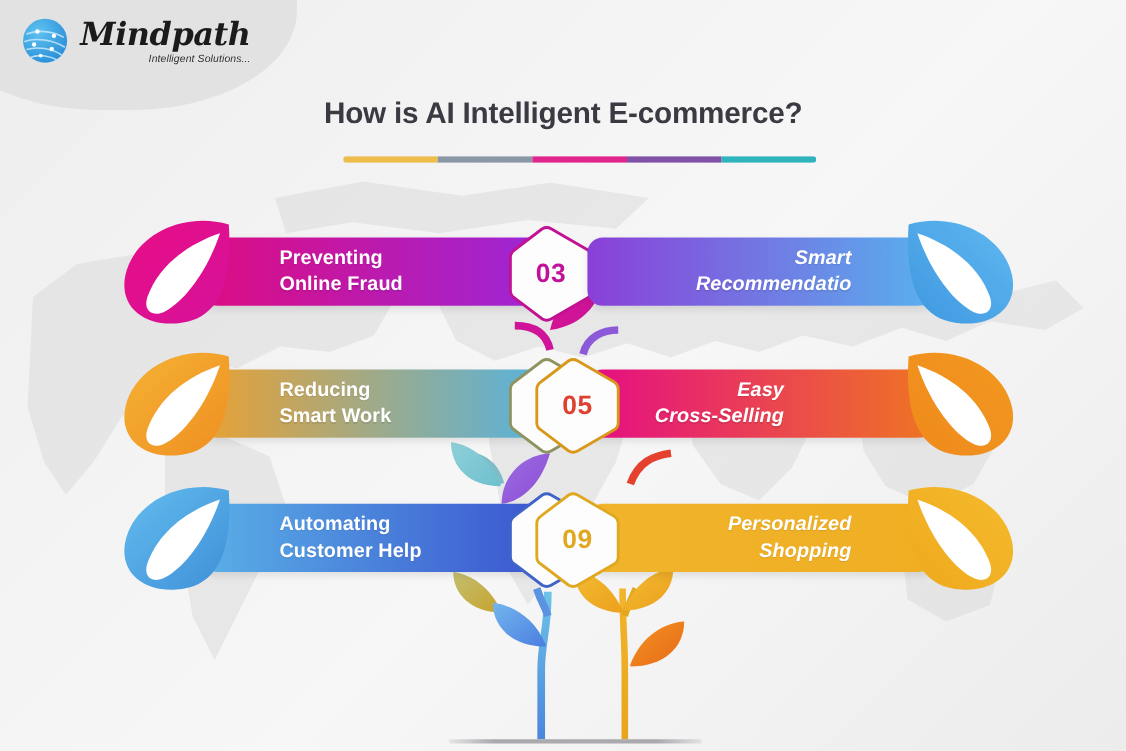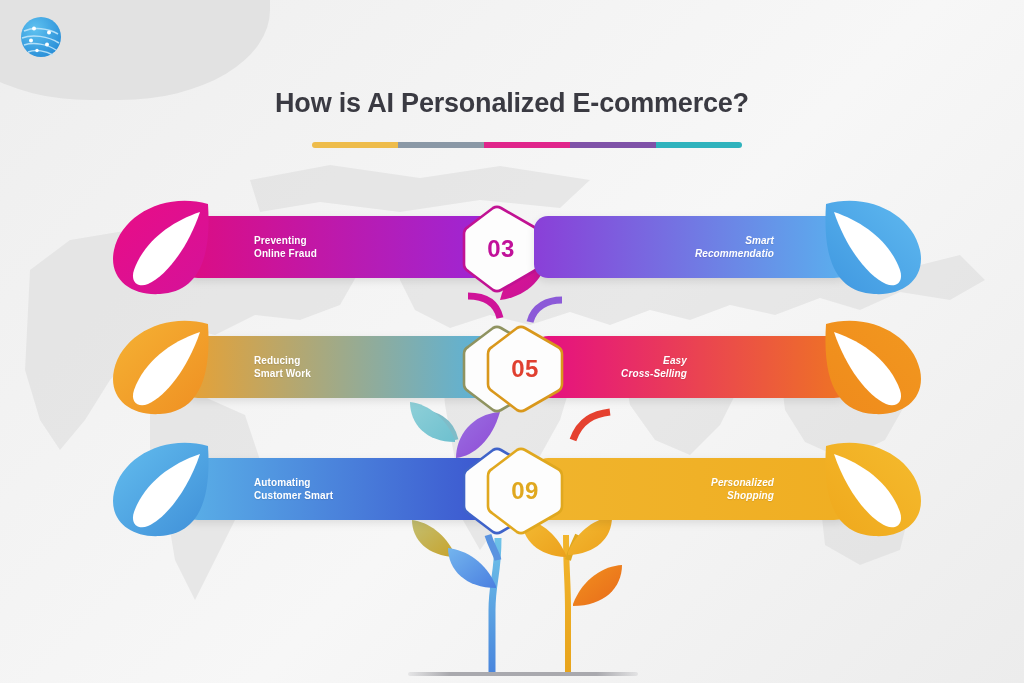--- a/index.html
+++ b/index.html
@@ -63,21 +63,21 @@
   
   .row { position: absolute; height: 96px; }
   .row.left  { left: 108px; width: 480px; }
   .row.right { left: 436px; width: 490px; }
 
   .banner {
     position: absolute; top: 18px; height: 62px;
     display: flex; align-items: center;
   }
   .banner .label {
-    color: #ffffff; font-size: 10px; font-weight: 700;
+    color: #ffffff; font-size: 18px; font-weight: 700;
     line-height: 1.33; letter-spacing: .1px;
     text-shadow: 0 1px 1px rgba(0,0,0,.10);
     white-space: pre-line;
   }
   .row.left  .banner .label { text-align: left;  padding-left: 86px; }
   .row.right .banner .label { text-align: right; padding-right: 90px; font-style: italic; }
 
   
   .leaf { position: absolute; top: -2px; width: 108px; height: 102px; }
 
@@ -223,36 +223,40 @@
         <path d="M10 38 C 18 35, 28 37, 35 41"></path>
       </g>
       <g fill="#ffffff">
         <circle cx="16" cy="14.6" r="2"></circle>
           <circle cx="31" cy="18.6" r="2"></circle>
         <circle cx="13" cy="26.5" r="2"></circle>
           <circle cx="29" cy="30.5" r="2"></circle>
         <circle cx="19" cy="36.5" r="1.7"></circle>
       </g>
     </svg>
+    <div id="logo-text-block">
+      <div id="logo-word">Mindpath</div>
+      <div id="logo-tag">Intelligent Solutions...</div>
+    </div>
   </div>
 
-  <div id="page-title">How is AI Personalized E-commerce?</div>
+  <div id="page-title">How is AI Intelligent E-commerce?</div>
   <div id="title-rule">
       <i style="background: rgb(238, 188, 75); flex: 1 1 0%;"></i>
       <i style="background: rgb(138, 152, 166); flex: 1 1 0%;"></i>
       <i style="background: rgb(224, 37, 139); flex: 1 1 0%;"></i>
       <i style="background: rgb(127, 82, 168); flex: 1 1 0%;"></i>
       <i style="background: rgb(47, 179, 189); flex: 1 1 0%;"></i>
     </div>
 
   <div id="rows">
       <div class="row left" style="top: 440px;">
         <div class="banner" style="background: linear-gradient(90deg, rgb(91, 180, 232), rgb(59, 84, 207)); box-shadow: rgba(0, 0, 0, 0.1) 0px 3px 8px; left: 60px; width: 330px; border-radius: 30px 14px 14px 30px; justify-content: flex-start;">
           <div class="label">Automating
-Customer Smart</div>
+Customer Help</div>
         </div>
         <div class="leaf" style="left: 0px;"><svg viewBox="0 0 108 102" width="108" height="102">
             <defs>
               <linearGradient id="lg01" x1="0" y1="0" x2="1" y2="1">
                 <stop offset="0" stop-color="#63bdee"></stop>
                 <stop offset="1" stop-color="#3f8fd8"></stop>
               </linearGradient>
             </defs>
             <g>
               <path d="M100 8 C 58 -4, 14 18, 6 54 C 0 82, 22 100, 52 98 C 86 96, 104 70, 100 8 Z" fill="url(#lg01)"></path>

